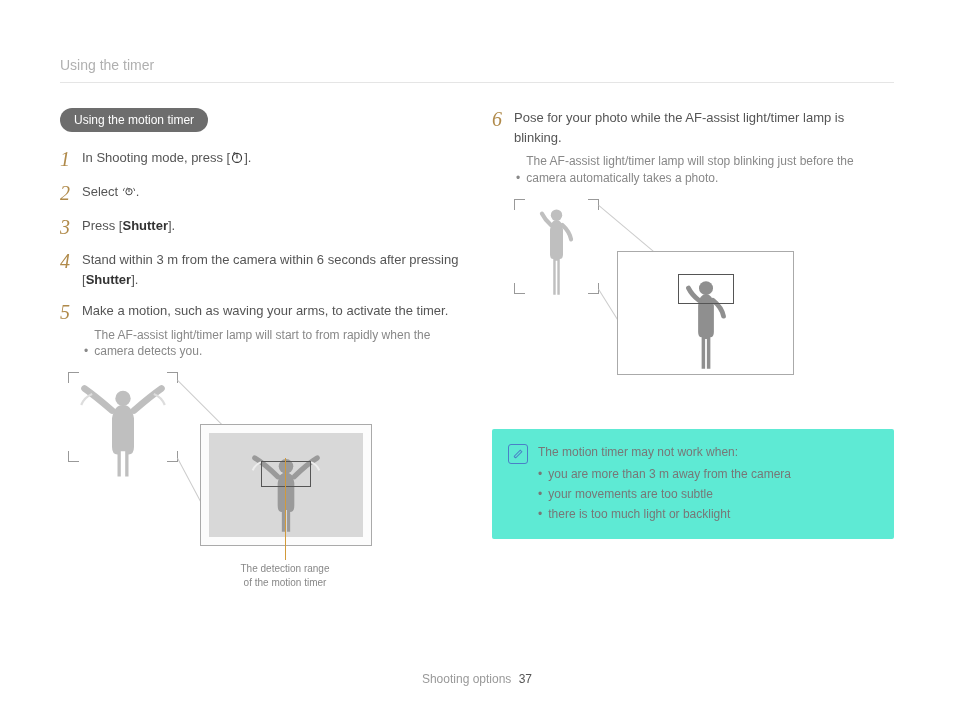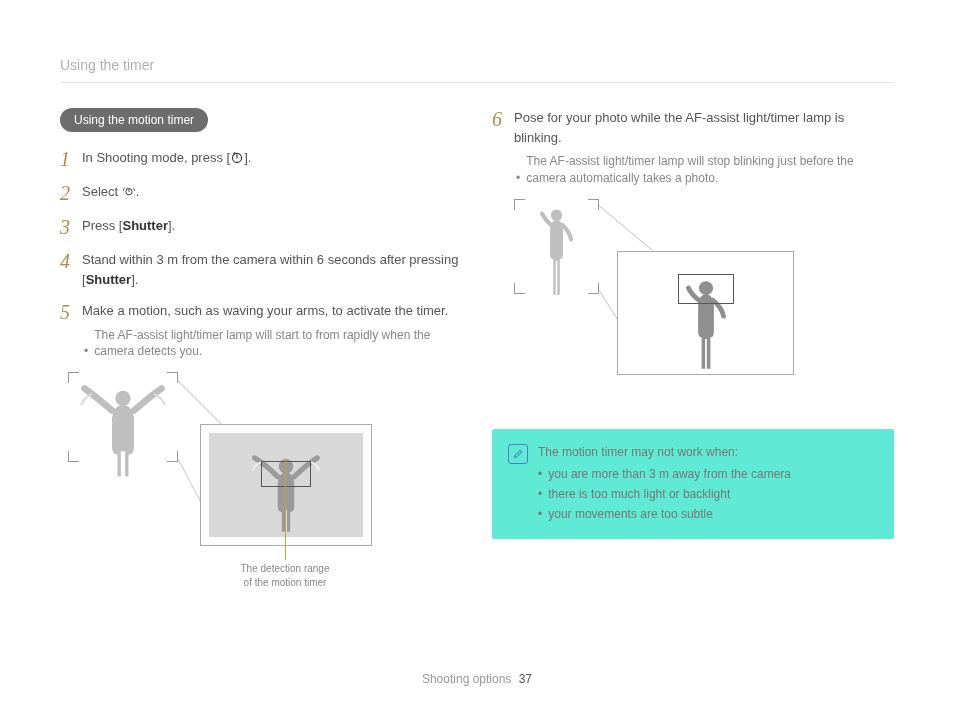--- a/index.html
+++ b/index.html
@@ -334,22 +334,22 @@
         <div class="note-icon">
           <svg viewBox="0 0 16 16">
               <path d="M3 11 L11 3 L13 5 L5 13 Z" fill="none" stroke="#4a80c7" stroke-width="1.4"></path>
               <path d="M3 13 L3 11 L5 13 Z" fill="#4a80c7"></path>
             </svg>
         </div>
         <div>
           <div>The motion timer may not work when:</div>
           <ul>
             <li>you are more than 3 m away from the camera</li>
+            <li>your movements are too subtle</li>
             <li>there is too much light or backlight</li>
-            <li>your movements are too subtle</li>
           </ul>
         </div>
       </div>
     </div>
   </div>
 
   <div class="footer">
     <span>Shooting options</span>
     <span class="pnum">37</span>
   </div>

